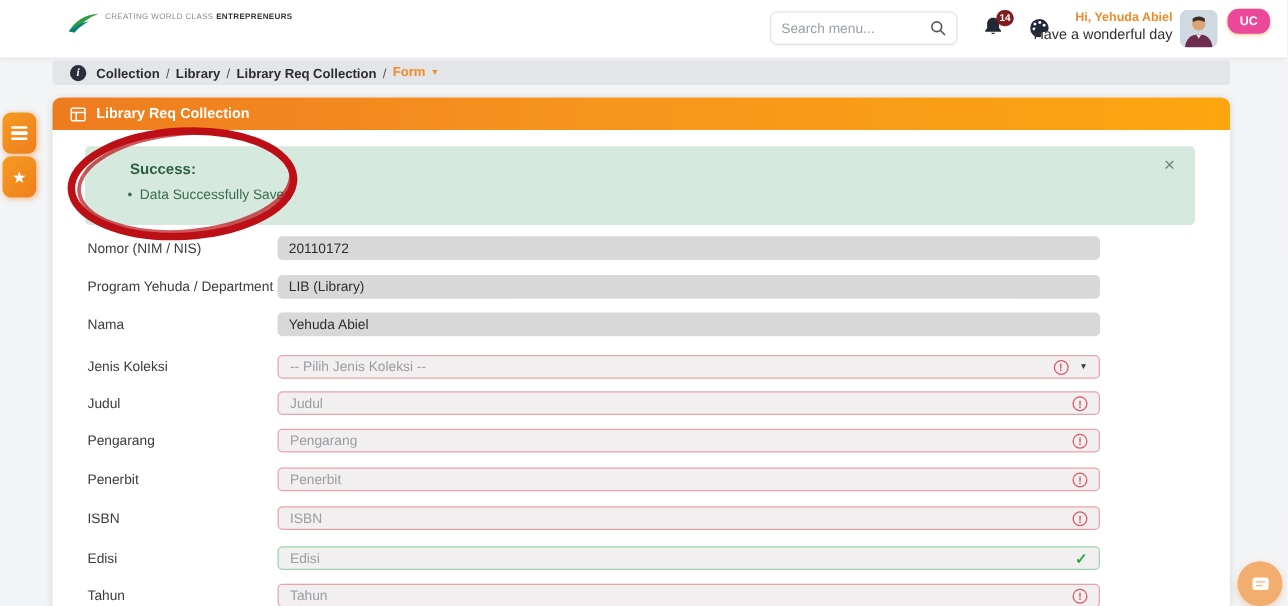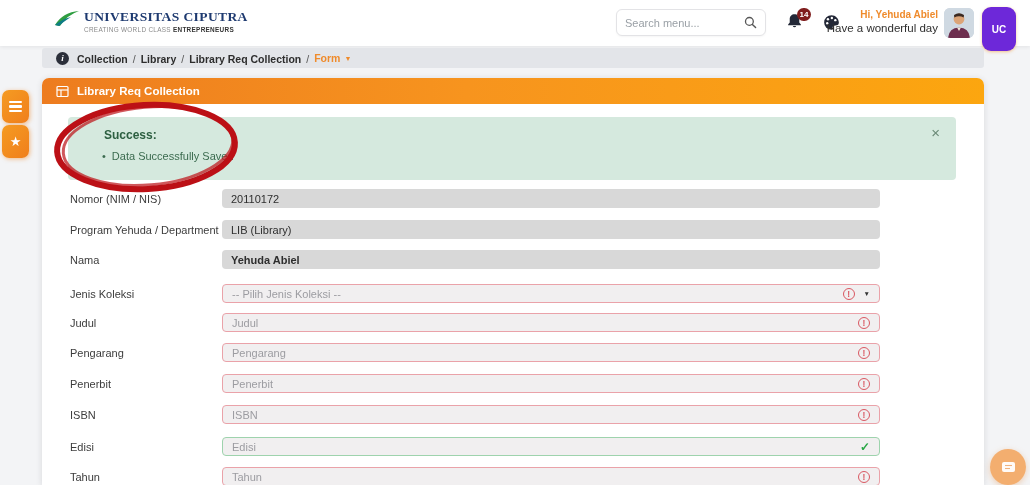--- a/index.html
+++ b/index.html
@@ -29,21 +29,21 @@
            border-radius:8px; color:#fff; font-size:8px; font-weight:bold; line-height:13px;
            text-align:center; padding:0 2px; }
   .palette-wrap { position:absolute; left:822px; top:13px; width:22px; height:22px; cursor:pointer; }
 
   .greet { position:absolute; left:800px; top:9px; width:138px; text-align:right; }
   .greet-hi { font-size:10px; font-weight:bold; color:#ef8b2c; }
   .greet-sub { font-size:11.5px; color:#2f2f2f; margin-top:2px; }
 
   .avatar { position:absolute; left:944px; top:8px; width:30px; height:30px; border-radius:6px;
             overflow:hidden; background:#cdd7e0; cursor:pointer; }
-  .uc-badge { position:absolute; left:982px; top:7px; width:34px; height:44px; background:#6d28d9;
+  .uc-badge { position:absolute; left:982px; top:7px; width:34px; height:20px; background:#ec4899;
               border-radius:9px; color:#fff; font-size:10px; font-weight:bold; display:flex;
               align-items:center; justify-content:center; cursor:pointer;
               box-shadow:0 1px 3px rgba(245,145,34,.5); }
 
   
   .breadcrumb { position:absolute; left:42px; top:48px; width:942px; height:20px; background:#e3e5e9;
                 border-radius:3px; display:flex; align-items:center; padding:0 14px; }
   .bc-info { width:13px; height:13px; border-radius:50%; background:#2b2f3a; color:#fff;
              font-size:9px; font-weight:bold; line-height:13px; text-align:center;
              font-family:"Liberation Serif", serif; font-style:italic; margin-right:8px; flex:0 0 auto; }
@@ -103,21 +103,20 @@
 
 <div class="page">
 
   <div class="topbar">
     <div class="logo">
       <svg width="26" height="24" viewBox="0 0 26 24">
         <path d="M1 16 Q9 3 25 2 Q13 6 6 17 Z" fill="#2f9e41"></path>
         <path d="M1 16 Q8 10 17 8 Q9 13 5 17 Z" fill="#0e7c86"></path>
       </svg>
       <div class="logo-text">
-        <div class="brand-name">UNIVERSITAS CIPUTRA</div>
         <div class="brand-tagline"><span>CREATING WORLD CLASS </span><b>ENTREPRENEURS</b></div>
       </div>
     </div>
 
     <div class="search-box">
       <input type="text" placeholder="Search menu..." style="">
       <svg width="13" height="13" viewBox="0 0 13 13">
         <circle cx="5.4" cy="5.4" r="3.9" fill="none" stroke="#555" stroke-width="1.3"></circle>
         <line x1="8.4" y1="8.4" x2="11.6" y2="11.6" stroke="#555" stroke-width="1.4" stroke-linecap="round"></line>
       </svg>
@@ -196,21 +195,21 @@
   <div id="form-rows">
       <div class="flabel" style="top: 193px;">Nomor (NIM / NIS)</div>
       <div class="finput readonly" style="top: 189px;">
         <span class="txt">20110172</span>
       </div>
       <div class="flabel" style="top: 224px;">Program Yehuda / Department</div>
       <div class="finput readonly" style="top: 220px;">
         <span class="txt">LIB (Library)</span>
       </div>
       <div class="flabel" style="top: 254px;">Nama</div>
-      <div class="finput readonly" style="top: 250px; font-weight: bold;">
+      <div class="finput readonly" style="top: 250px;">
         <span class="txt">Yehuda Abiel</span>
       </div>
       <div class="flabel" style="top: 288px;">Jenis Koleksi</div>
       <div class="finput invalid" style="top: 284px;">
         <span class="txt">-- Pilih Jenis Koleksi --</span>
         <span class="icon-warn">!</span>
         <span class="sel-caret">▼</span>
       </div>
       <div class="flabel" style="top: 317px;">Judul</div>
       <div class="finput invalid" style="top: 313px;">

